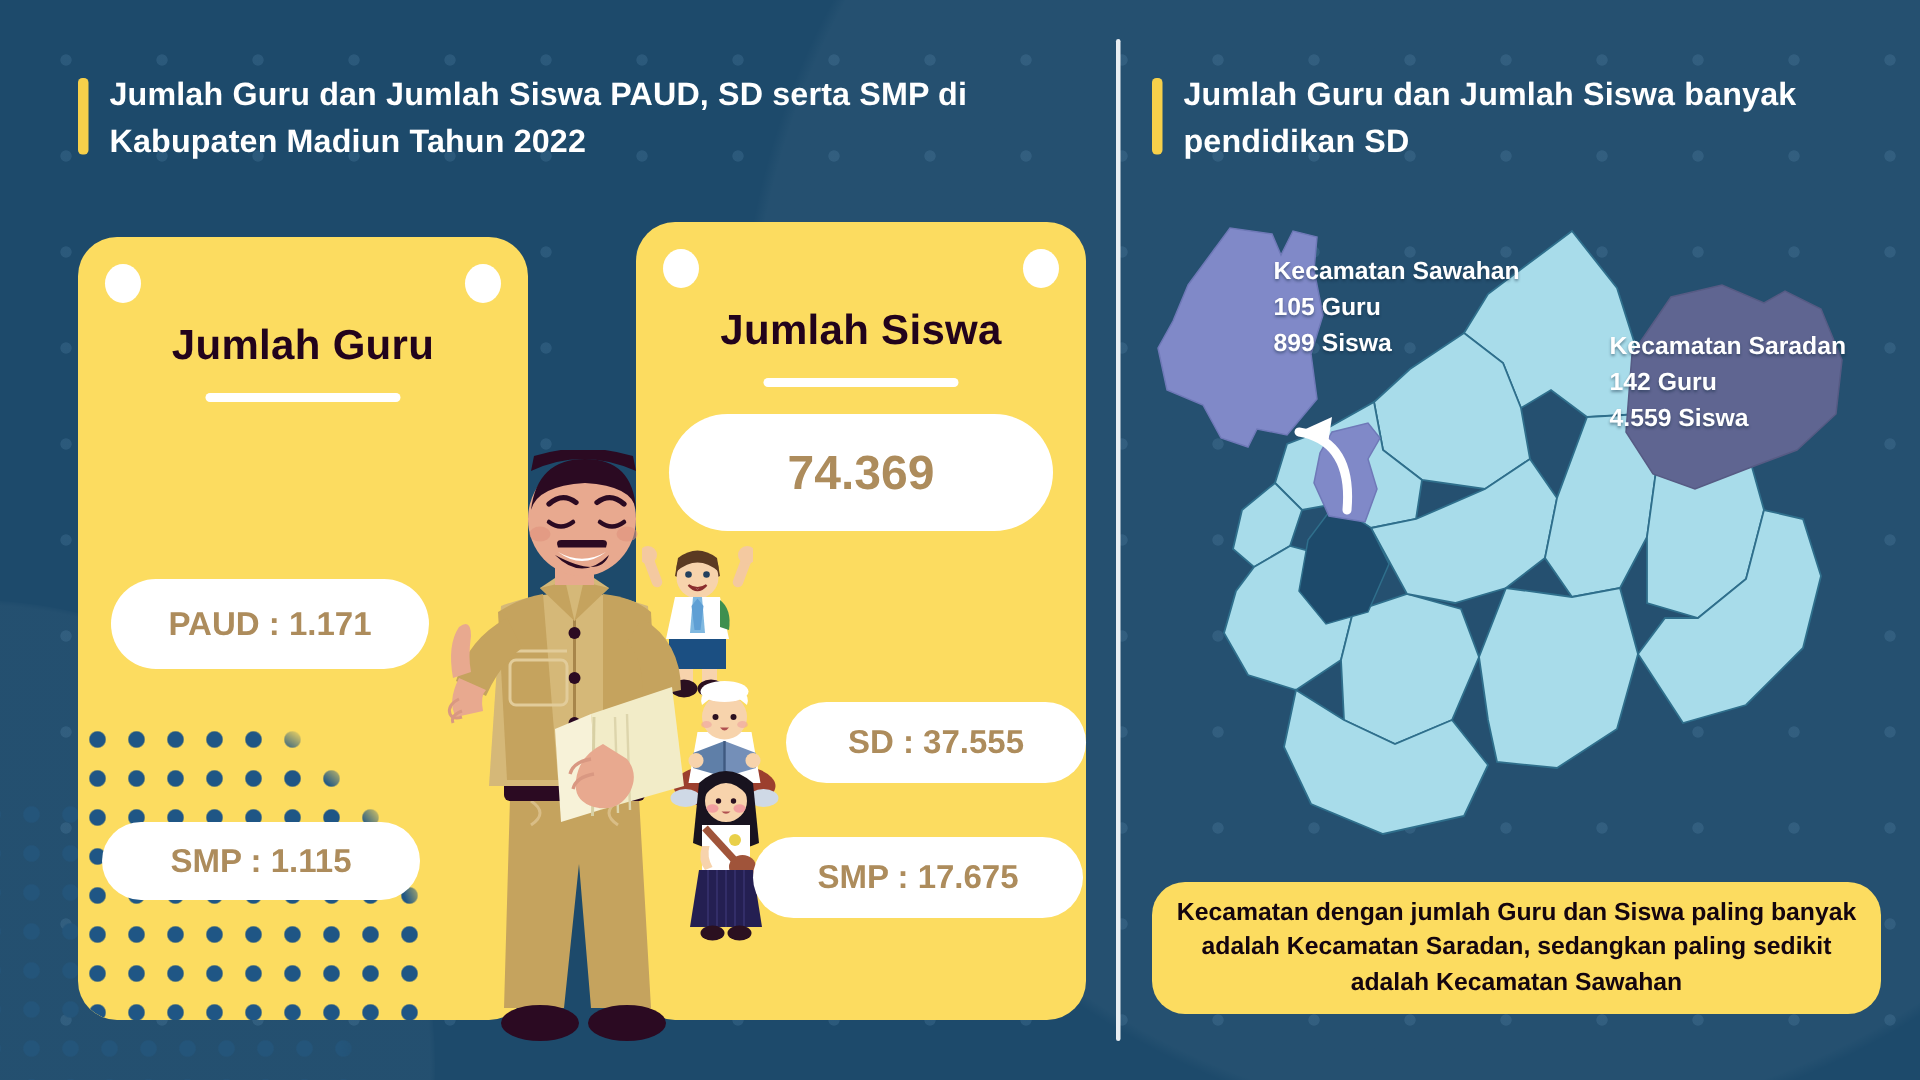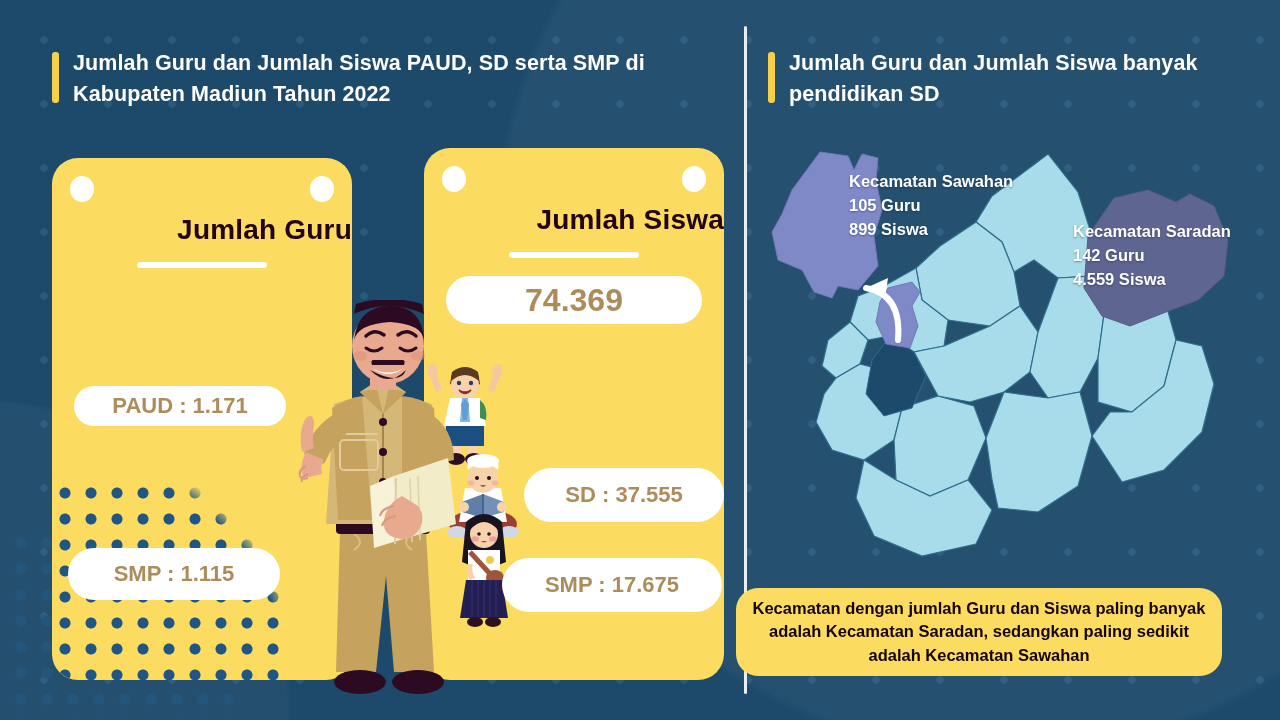--- a/index.html
+++ b/index.html
@@ -90,21 +90,21 @@
   .punch {
     position:absolute; top:18px;
     width:24px; height:26px;
     background:#ffffff; border-radius:50%;
   }
   .punch.l { left:18px; }
   .punch.r { right:18px; }
 
   .card-heading {
     position:absolute; left:0; right:0; top:56px;
-    text-align:right;
+    text-align:center;
     font-size:28px; font-weight:bold;
     color:#22031c;
     letter-spacing:0.2px;
   }
   .card-rule {
     position:absolute; top:104px; left:50%;
     transform:translateX(-50%);
     width:130px; height:6px;
     background:#ffffff; border-radius:3px;
   }
@@ -116,26 +116,26 @@
     display:flex; align-items:center; justify-content:center;
     color:#ad8c5c; font-weight:bold;
     white-space:nowrap;
     z-index:6;
   }
   .pill.big { font-size:32px; }
   .pill.sub { font-size:22px; }
 
   
   #guru-total { left:22px; top:122px;  width:256px; height:62px; }
-  #guru-paud  { left:22px; top:228px;  width:212px; height:40px;text-align:center; }
+  #guru-paud  { left:22px; top:228px;  width:212px; height:60px;text-align:center; }
   #guru-sd    { left:62px; top:310px;  width:212px; height:52px; }
   #guru-smp   { left:16px; top:390px;  width:212px; height:52px; }
 
   
-  #siswa-total { left:22px;  top:128px; width:256px; height:48px; }
+  #siswa-total { left:22px;  top:128px; width:256px; height:78px; }
   #siswa-paud  { left:72px;  top:248px; width:220px; height:54px; }
   #siswa-sd    { left:100px; top:320px; width:200px; height:54px; }
   #siswa-smp   { left:78px;  top:410px; width:220px; height:54px; }
 
   
   .illus { position:absolute; z-index:5; }
   #teacher  { left:262px; top:300px; width:230px; height:420px; z-index:7; }
   #boy      { left:428px; top:358px; width:74px;  height:110px; }
   #kid-read { left:440px; top:448px; width:86px;  height:96px;  }
   #girl     { left:448px; top:506px; width:72px;  height:126px; }
@@ -153,21 +153,21 @@
     font-size:16.5px; line-height:1.45;
     text-shadow:0 1px 2px rgba(10,35,55,0.45);
     white-space:nowrap;
     z-index:4;
   }
   #label-sawahan { left:810px; top:170px;margin-left:39px; }
   #label-saradan { left:1073px; top:220px; }
 
   
   #note {
-    position:absolute; left:736px; top:588px;
+    position:absolute; left:768px; top:588px;
     width:486px; height:88px;
     background:#fcdc60; border-radius:22px;
     display:flex; align-items:center; justify-content:center;
     text-align:center;
     color:#14050f; font-weight:bold;
     font-size:16.5px; line-height:1.42;
     padding:0 16px;
   }
 </style>
 </head>

